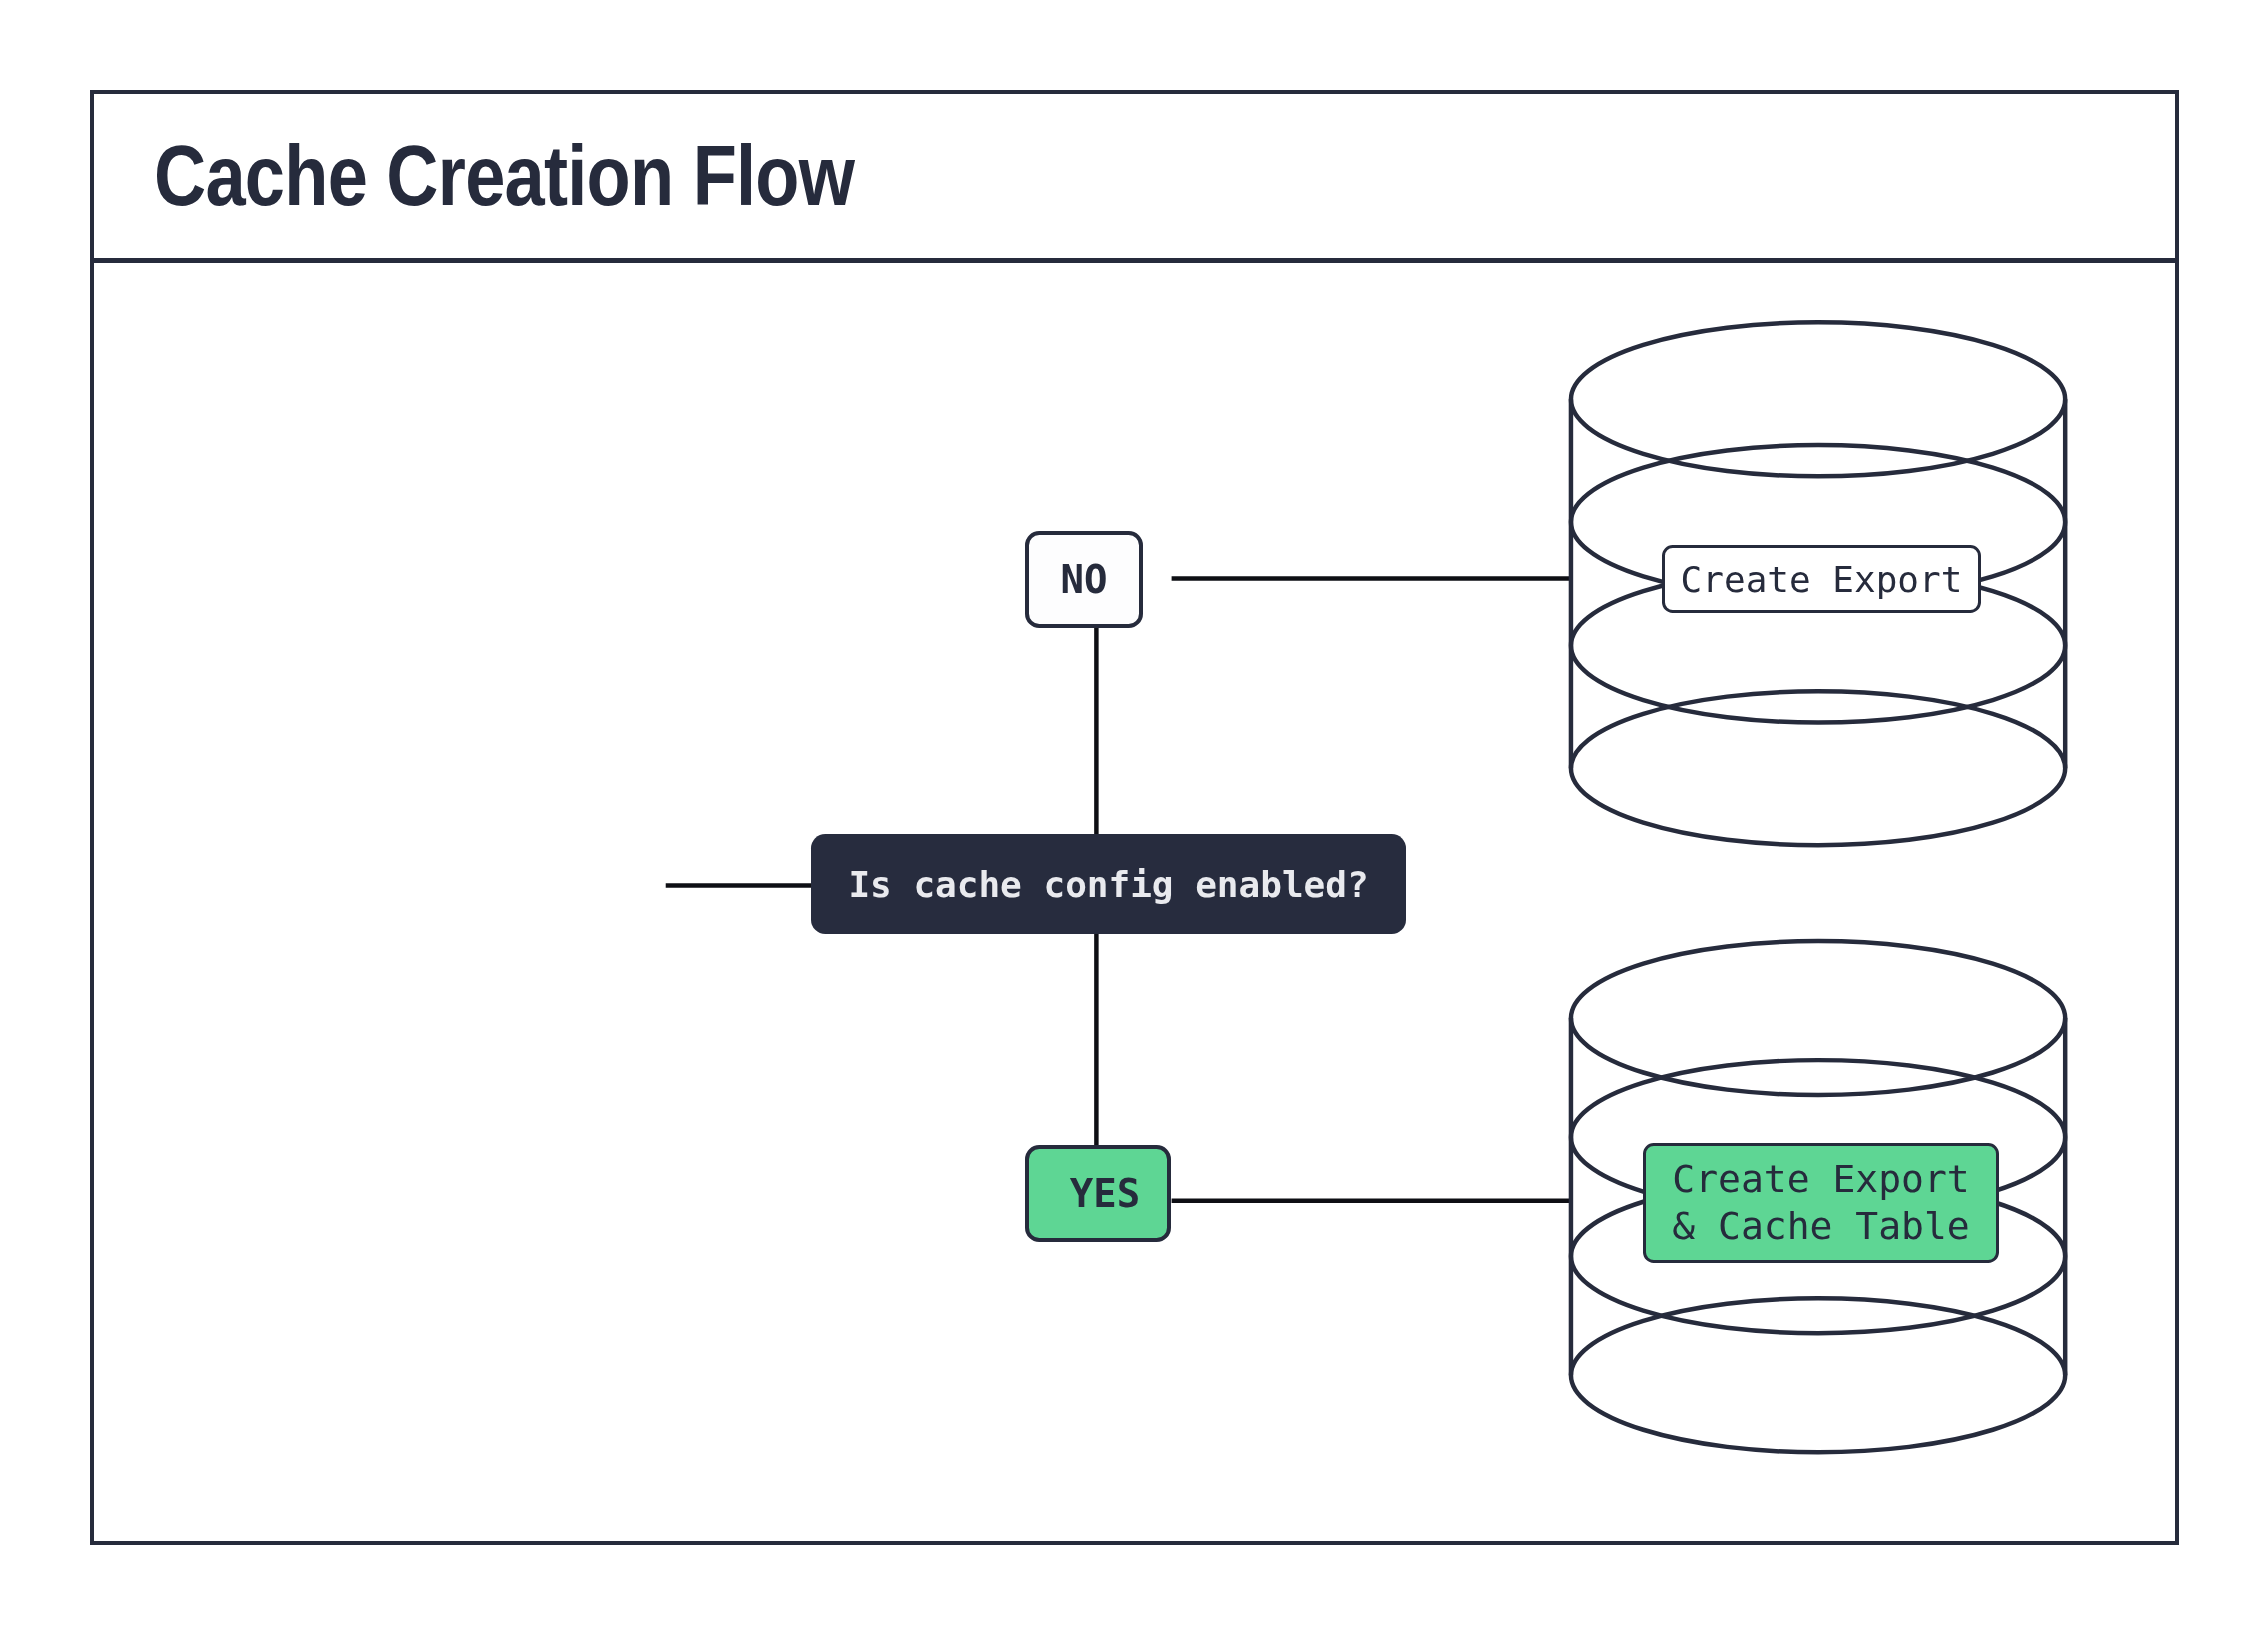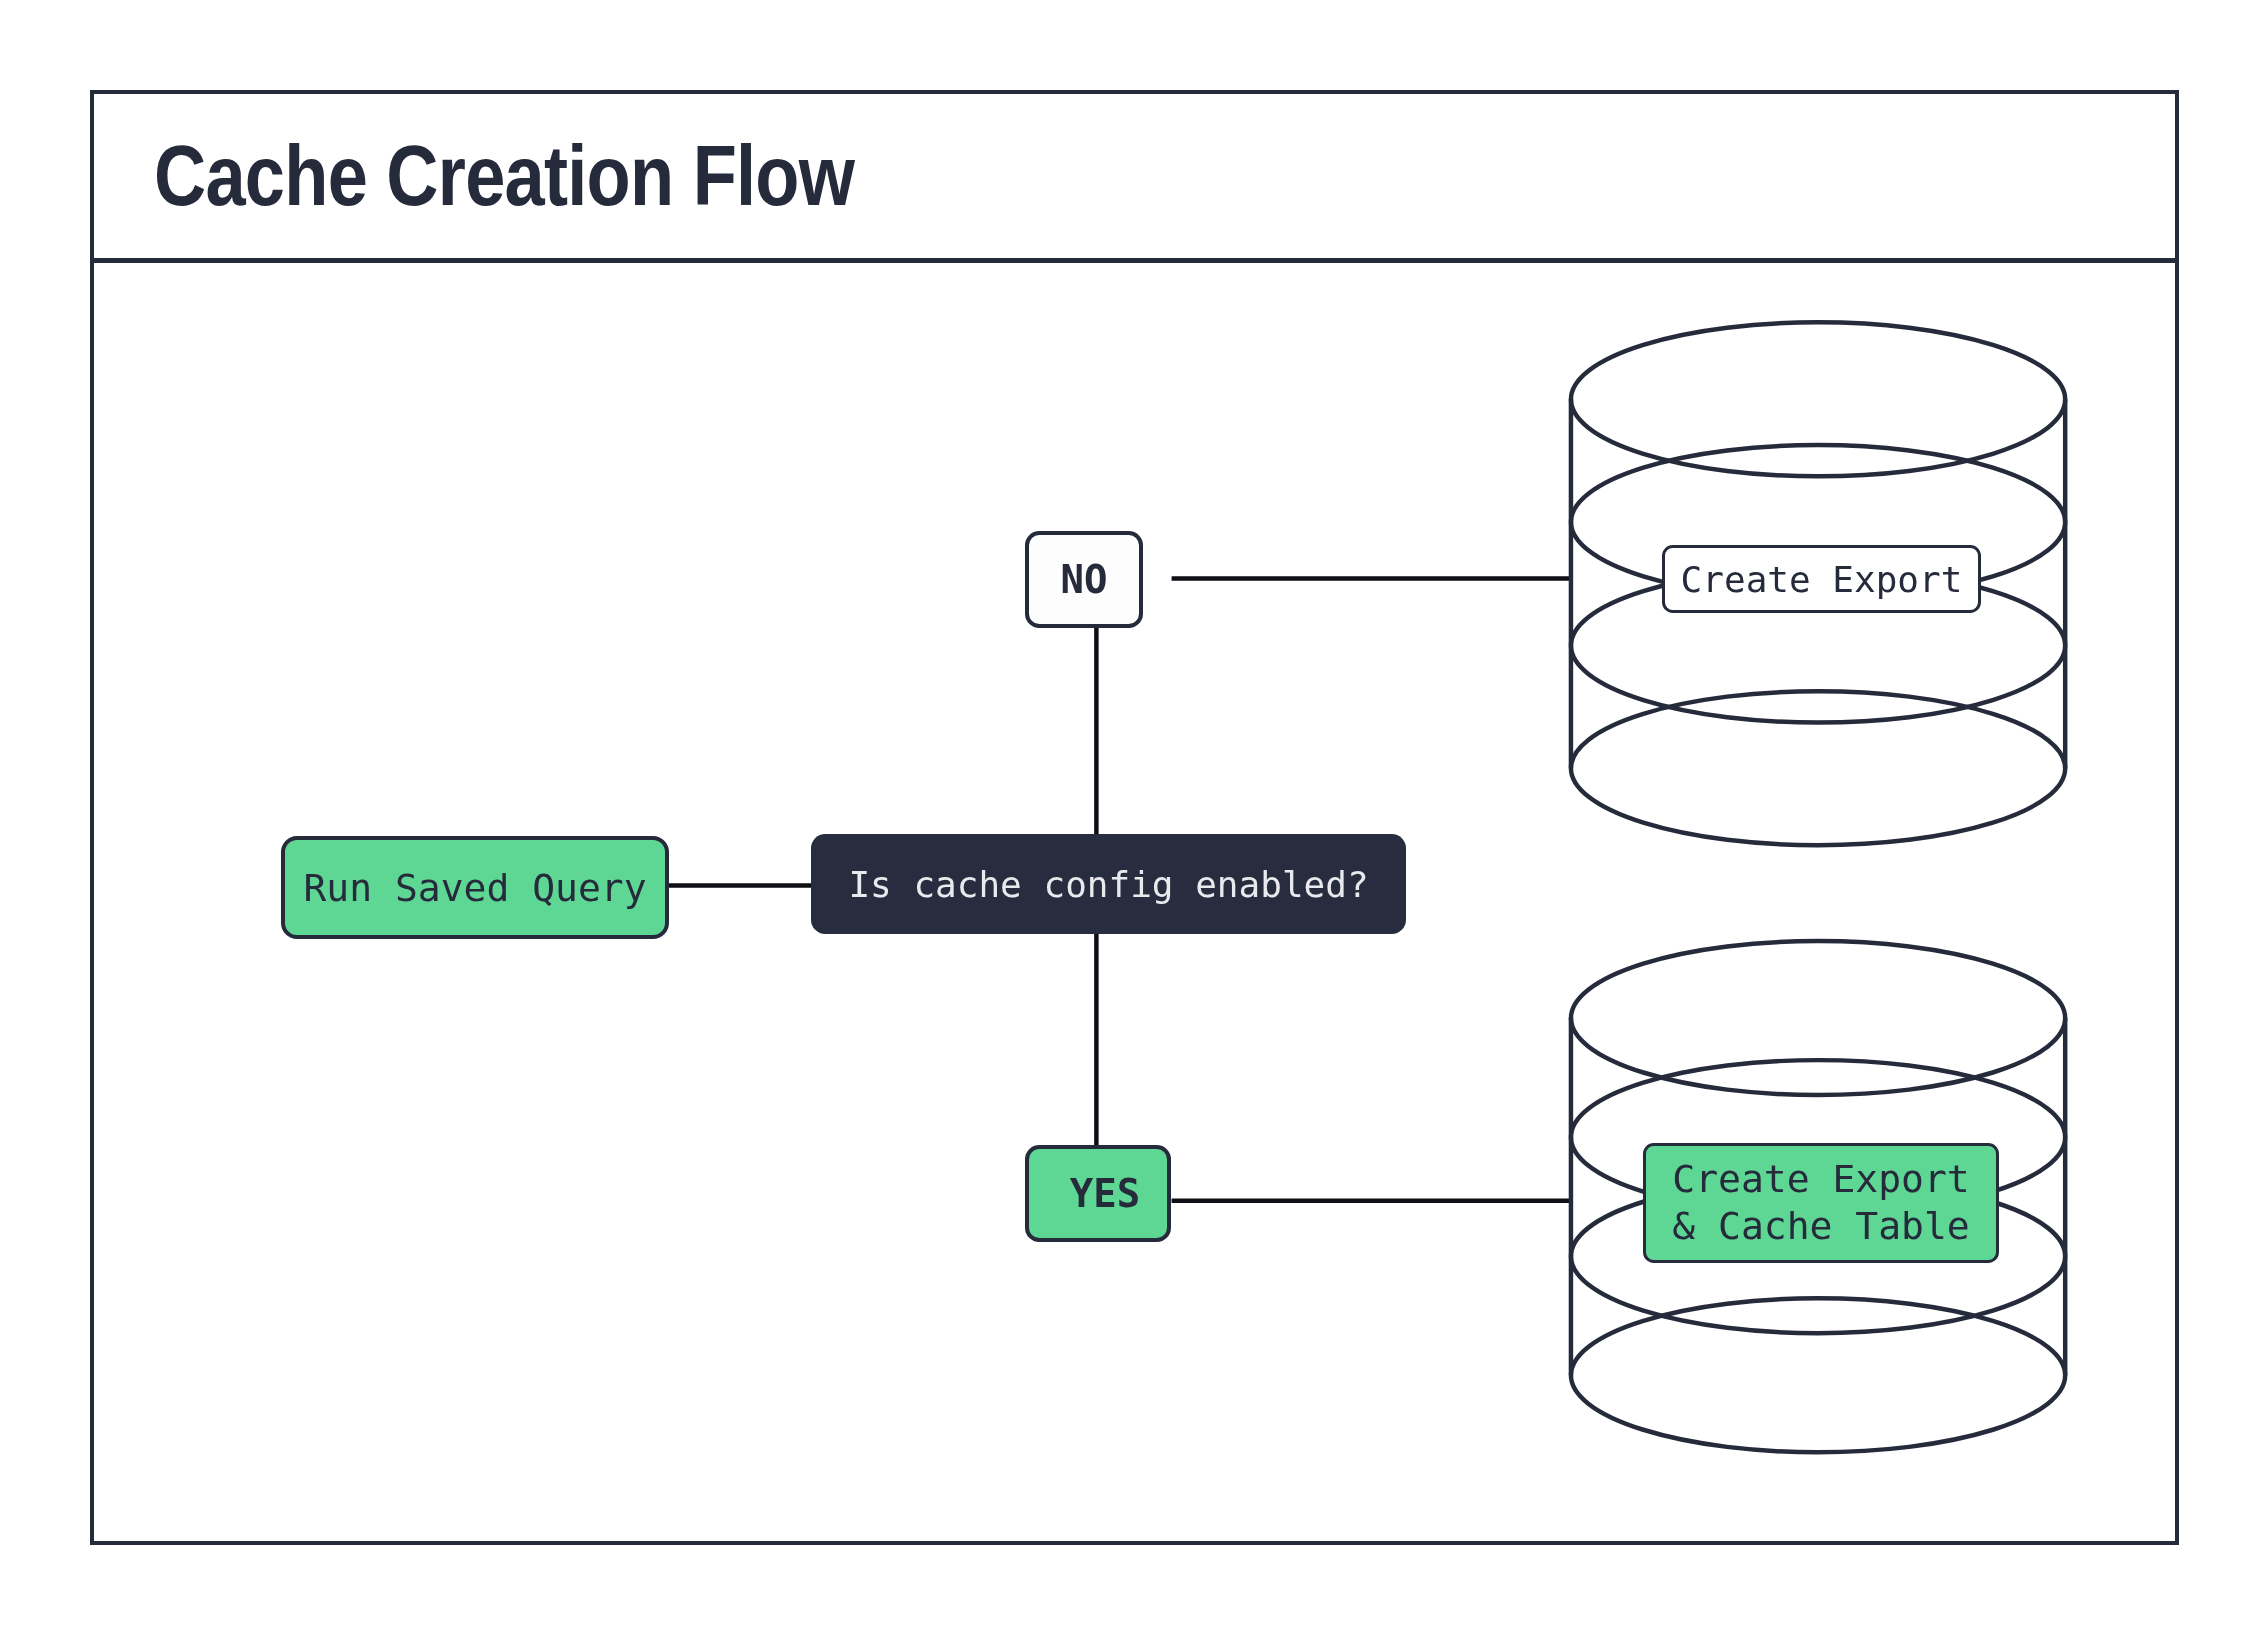--- a/index.html
+++ b/index.html
@@ -46,21 +46,21 @@
   .wire{stroke:var(--connector);stroke-width:5;}
 
   
   .node{
     position:absolute;display:flex;align-items:center;justify-content:center;
     border:4.5px solid var(--ink);border-radius:14.3px;
     font-size:38px;color:var(--ink);text-align:center;white-space:pre-line;
   }
   .node.green{background:var(--green);}
   .node.white{background:#fdfdfe;}
-  .node.dark{background:var(--decision_bg);border:none;color:var(--decision_text);}
+  .node.dark{background:var(--decision_bg);border:none;color:var(--decision_text);font-weight:bold;}
 
   .n-start{left:281px;top:836px;width:388px;height:103px;border-radius:16px;}
   .n-decision{left:811px;top:834px;width:595px;height:100px;font-size:36px;}
   .n-no{left:1025px;top:531px;width:118px;height:97px;font-size:39px;font-weight:700;}
   .n-yes{left:1025px;top:1145px;width:146px;height:97px;font-size:39px;font-weight:700;padding-left:14px;}
   .n-db-label{border-width:3.6px;border-radius:10.7px;font-size:36px;}
   .n-export{left:1662px;top:545px;width:319px;height:68px;background:#ffffff;}
   .n-export-cache{left:1643px;top:1143px;width:356px;height:120px;line-height:1.24;font-size:38px;}
 </style>
 </head>
@@ -94,21 +94,20 @@
     <g>
       <line class="db-stroke" x1="1754" y1="1137" x2="1754" y2="1536"></line>
       <line class="db-stroke" x1="2306" y1="1137" x2="2306" y2="1536"></line>
       <ellipse class="db-stroke" cx="2030" cy="1536" rx="276" ry="86"></ellipse>
       <ellipse class="db-stroke" cx="2030" cy="1403" rx="276" ry="86"></ellipse>
       <ellipse class="db-stroke" cx="2030" cy="1270" rx="276" ry="86"></ellipse>
       <ellipse class="db-stroke" cx="2030" cy="1137" rx="276" ry="86"></ellipse>
     </g>
   </svg>
 
-  <div class="node green n-start">Run Saved Query</div>
 
   <div class="node dark n-decision">Is cache config enabled?</div>
 
   <div class="node white n-no">NO</div>
 
   <div class="node green n-yes">YES</div>
 
   <div class="node n-db-label n-export">Create Export</div>
 
   <div class="node green n-db-label n-export-cache">Create Export

